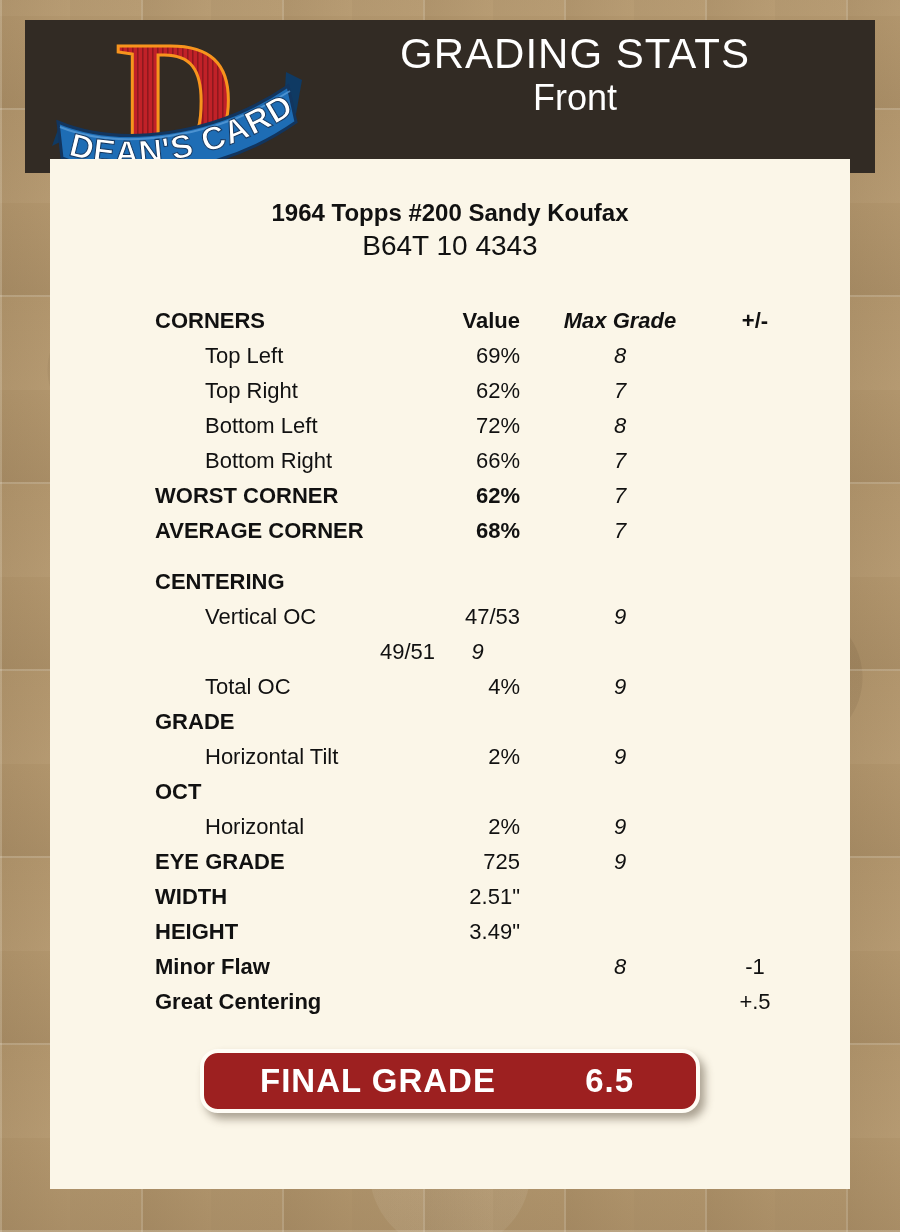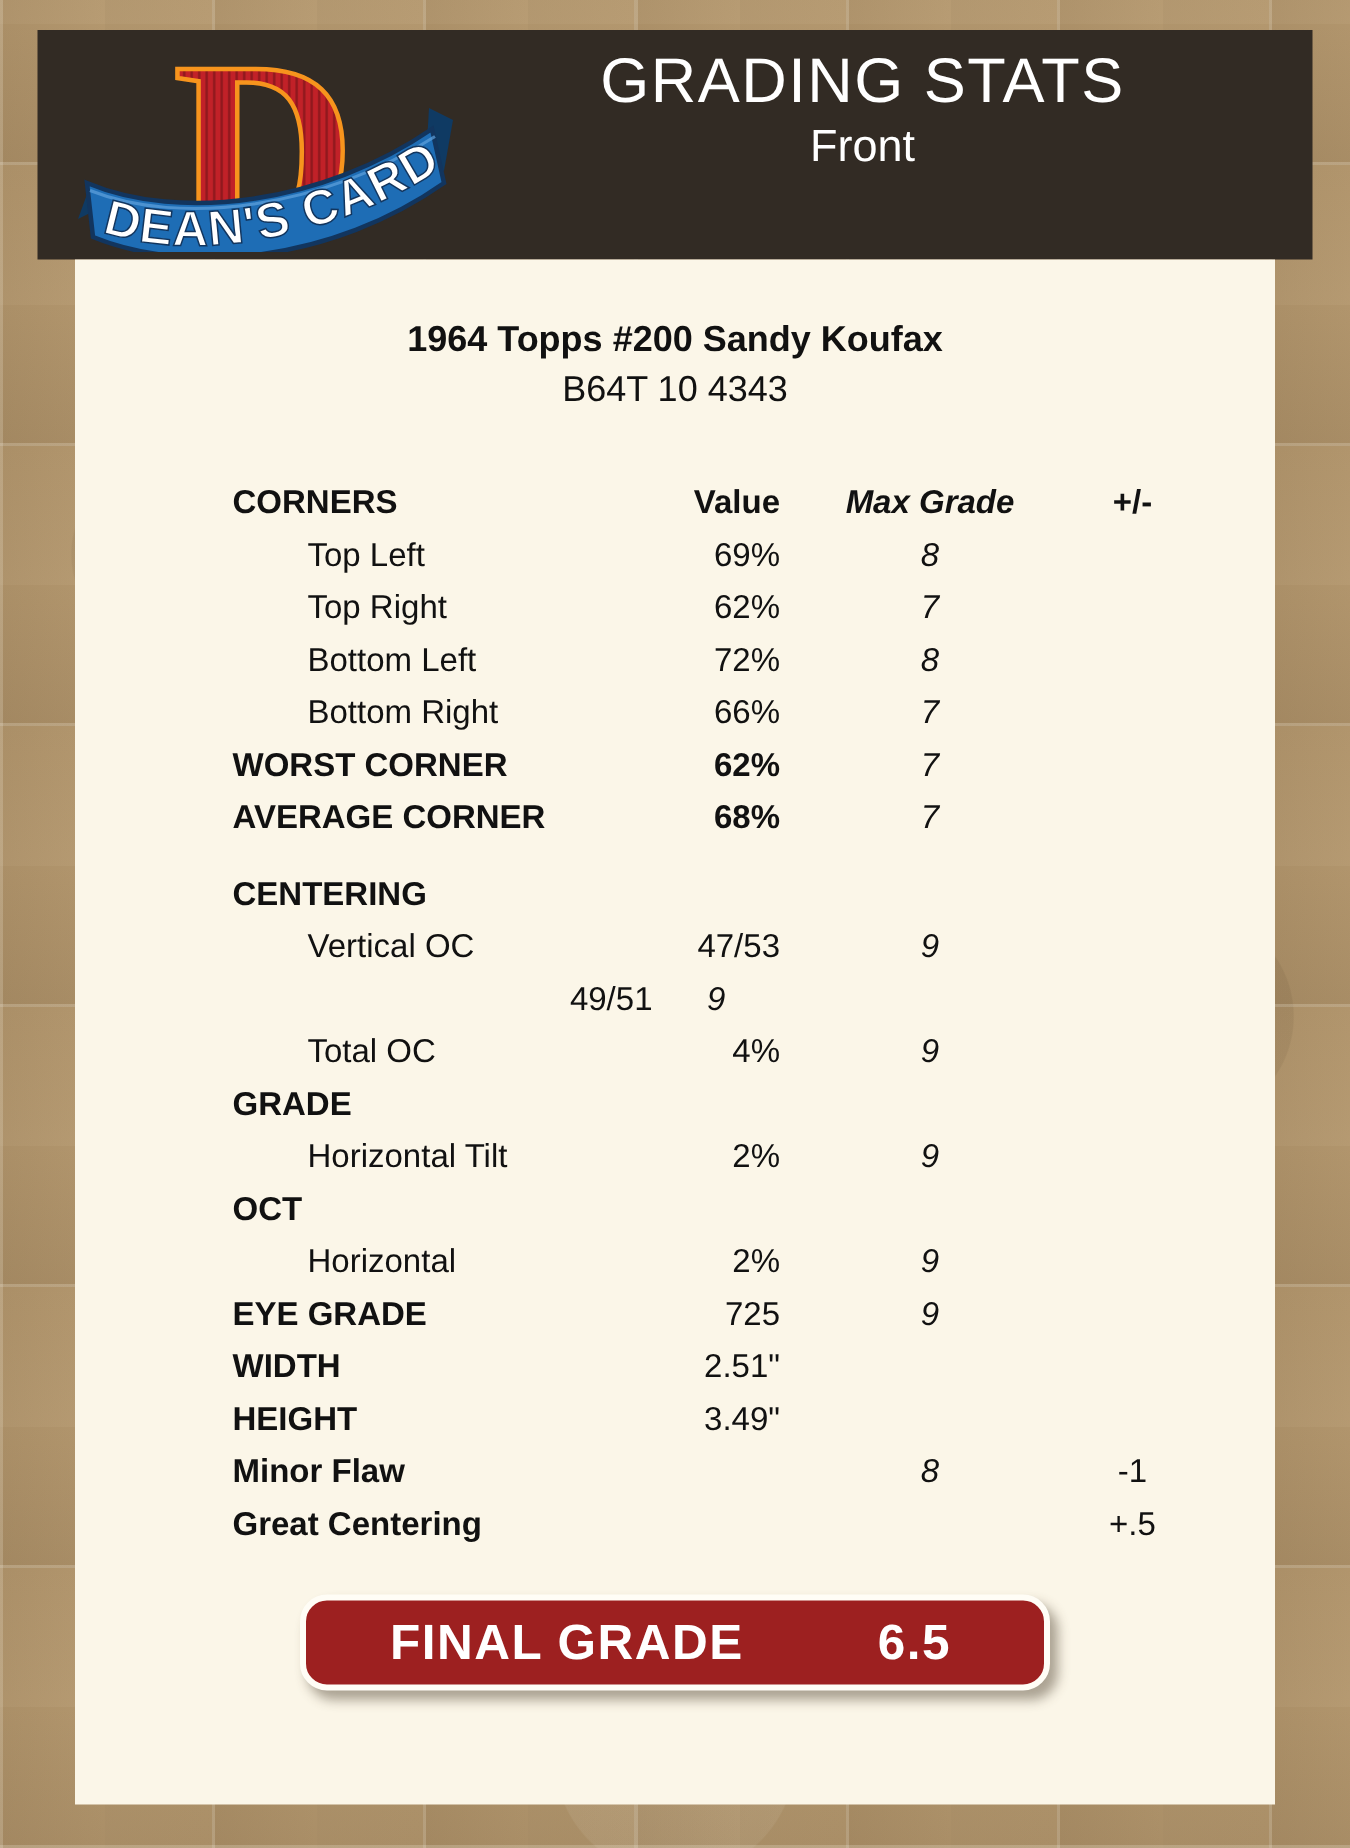--- a/index.html
+++ b/index.html
@@ -23,28 +23,28 @@
   }
 
   .topbar{
     position:absolute;left:25px;top:20px;width:850px;height:153px;
     background:#322b24;
   }
   .logo{position:absolute;left:25px;top:8px;width:252px;height:140px;}
   .titles{position:absolute;left:300px;top:0;width:500px;height:108px;
     display:flex;flex-direction:column;align-items:center;justify-content:center;color:#fff;}
   .main-title{font-size:42px;letter-spacing:1px;line-height:48px;}
-  .sub-title{font-size:30px;line-height:40px;}
+  .sub-title{font-size:36px;line-height:40px;}
 
   .panel{
-    position:absolute;left:50px;top:173px;width:800px;height:1030px;
+    position:absolute;left:50px;top:159px;width:800px;height:1030px;
     background:#fbf6e8;
   }
   .card-title{margin-top:38px;text-align:center;font-size:24px;font-weight:bold;color:#111;line-height:32px;}
-  .card-code{text-align:center;font-size:24px;color:#111;line-height:34px;}
+  .card-code{text-align:center;font-size:28px;color:#111;line-height:34px;}
 
   .stats-table{margin:40px 0 12px 105px;width:635px;color:#111;}
   .row{display:grid;grid-template-columns:280px 85px 200px 70px;height:35px;align-items:center;font-size:22px;}
   .row .c-label{text-align:left;white-space:nowrap;}
   .row .c-label.indent{padding-left:50px;}
   .row .c-value{text-align:right;white-space:nowrap;}
   .row .c-max{text-align:center;font-style:italic;}
   .row .c-pm{text-align:center;}
   .row .b{font-weight:bold;}
   .spacer-row{height:16px;}

